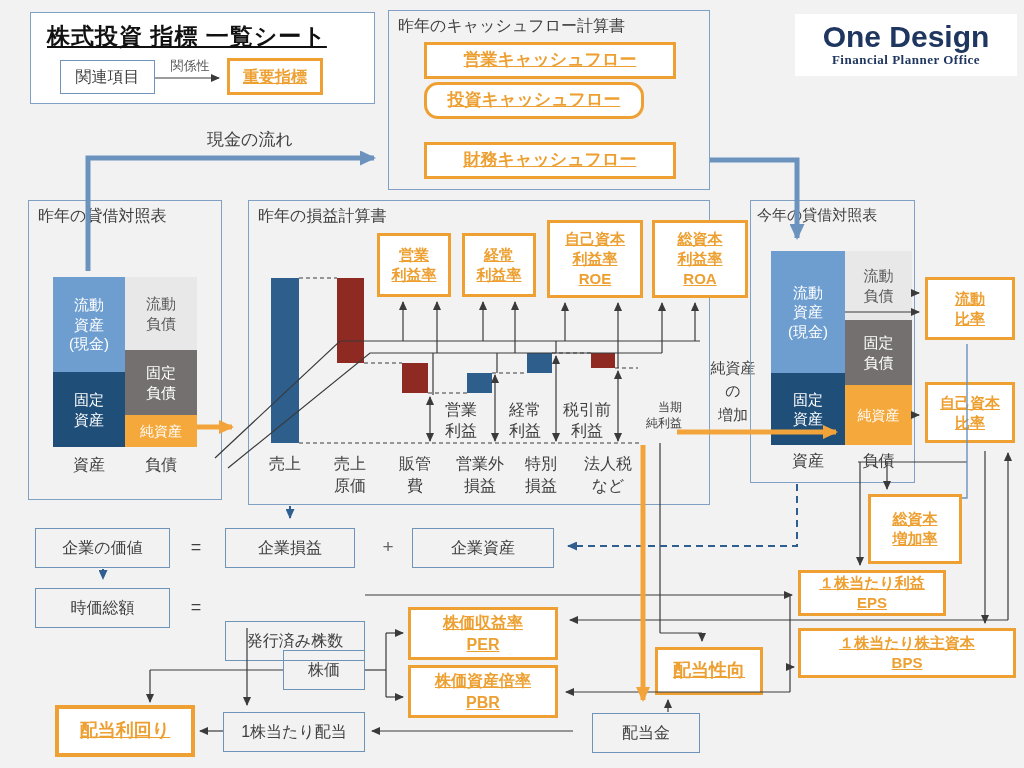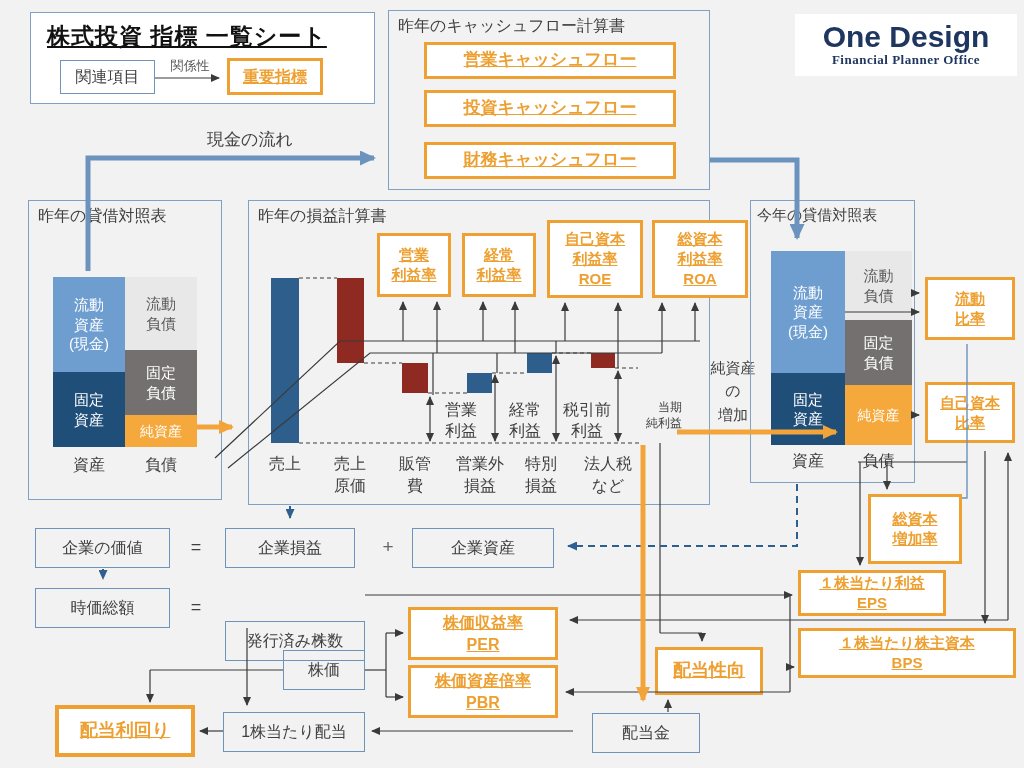--- a/index.html
+++ b/index.html
@@ -44,21 +44,21 @@
 
   <div class="abs whitebg" style="left:795px;top:14px;width:222px;height:62px;padding-top:8px;">
     <div class="logo-name">One Design</div>
     <div class="logo-sub">Financial Planner Office</div>
   </div>
 
   <div class="abs frame" style="left:388px;top:10px;width:322px;height:180px;">
     <div class="sec-title">昨年のキャッシュフロー計算書</div>
   </div>
   <div class="abs obox" style="left:424px;top:42px;width:252px;height:37px;font-size:17px;">営業キャッシュフロー</div>
-  <div class="abs obox" style="left:424px;top:90px;width:252px;height:37px;font-size:17px;">投資キャッシュフロー</div>
+  <div class="abs obox" style="left:424px;top:82px;width:220px;height:37px;font-size:17px;border-radius:14px;">投資キャッシュフロー</div>
   <div class="abs obox" style="left:424px;top:142px;width:252px;height:37px;font-size:17px;">財務キャッシュフロー</div>
 
   <div class="abs lbl" style="left:185px;top:128px;width:130px;font-size:17px;">現金の流れ</div>
   <div class="abs lbl" style="left:701px;top:356px;width:64px;font-size:15px;line-height:1.55;">純資産
 の
 増加</div>
 
   <div class="abs frame" style="left:28px;top:200px;width:194px;height:300px;">
     <div class="sec-title">昨年の貸借対照表</div>
   </div>

